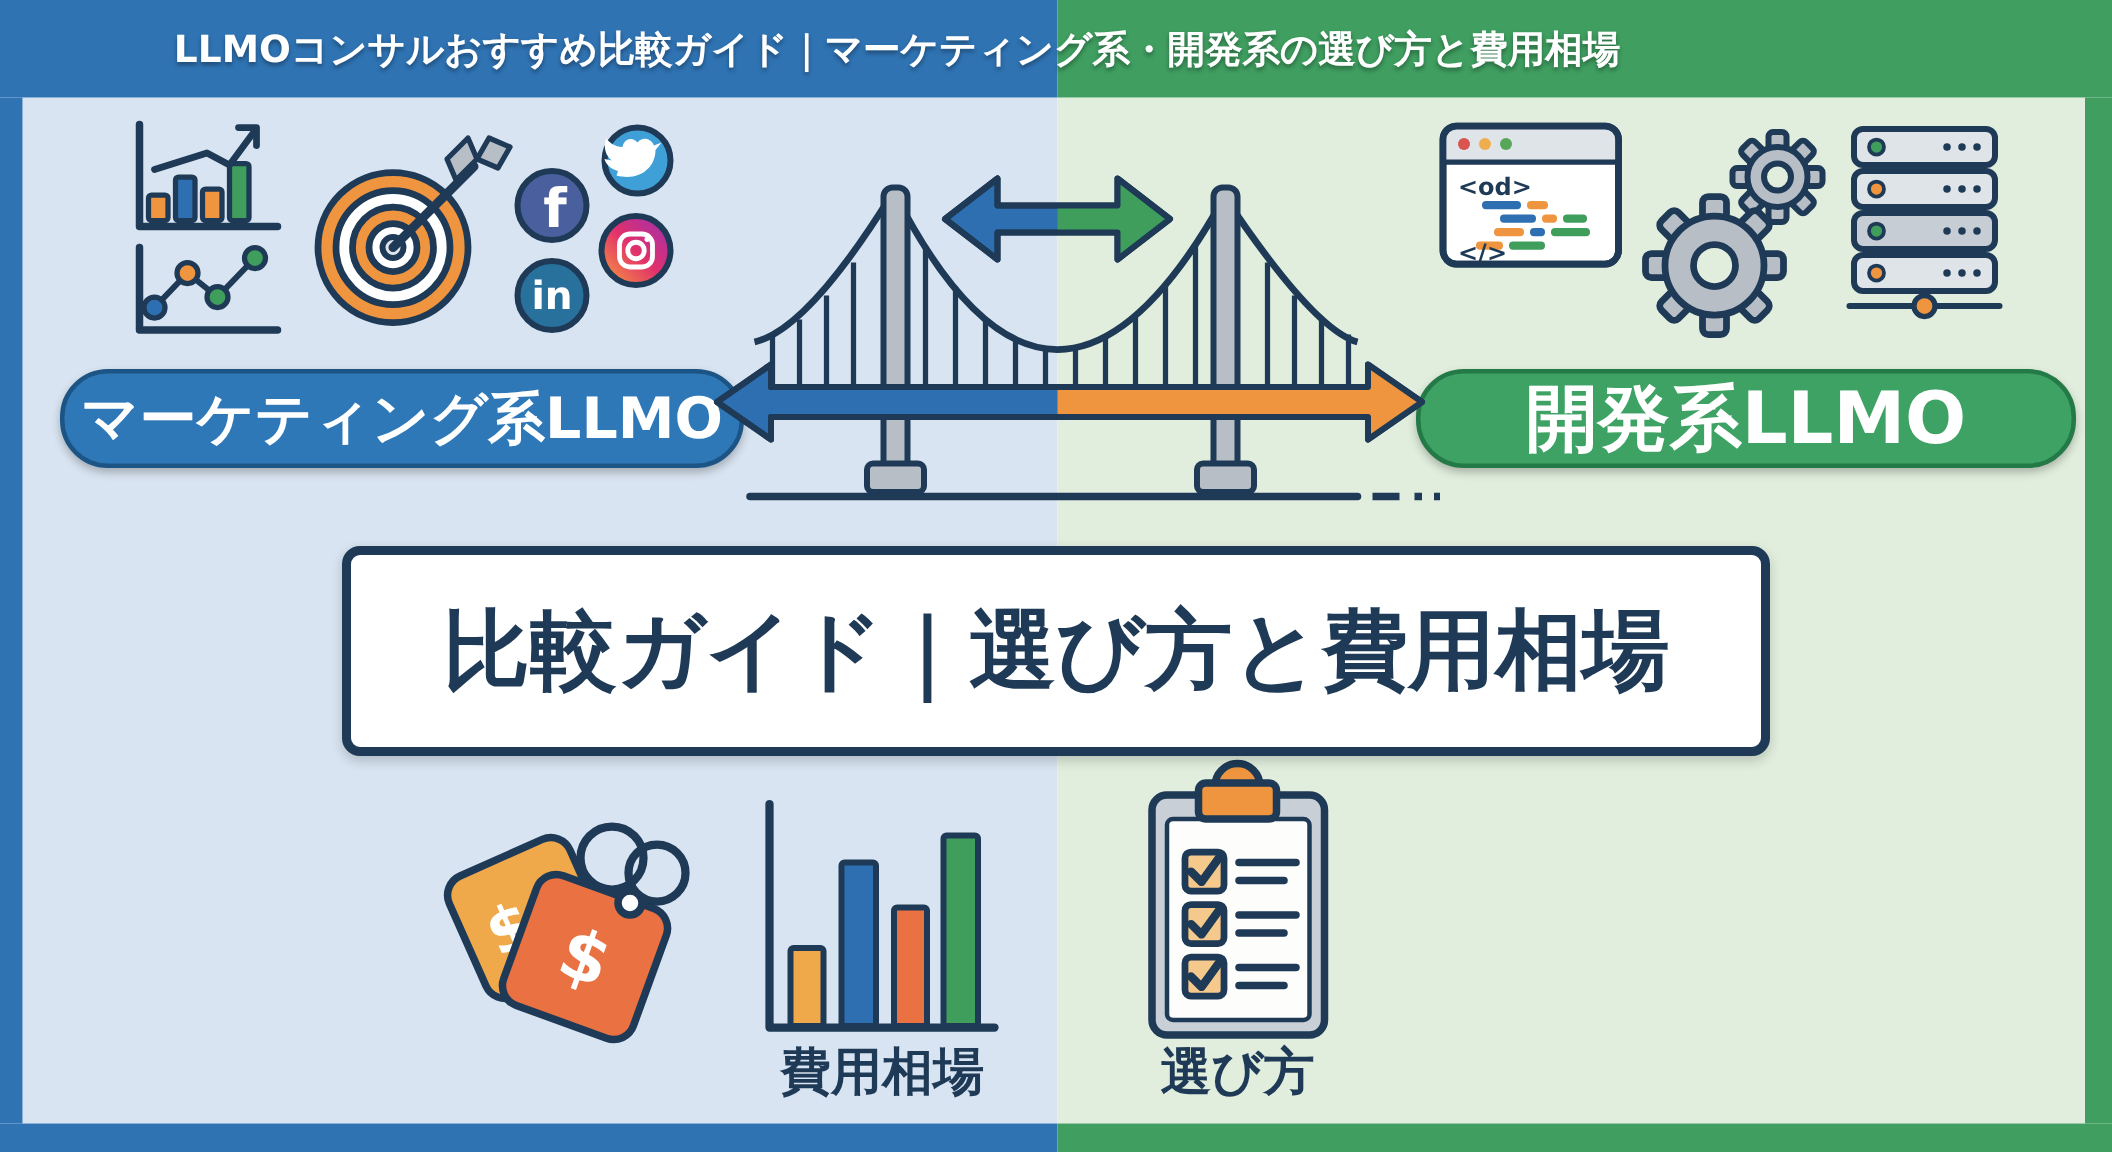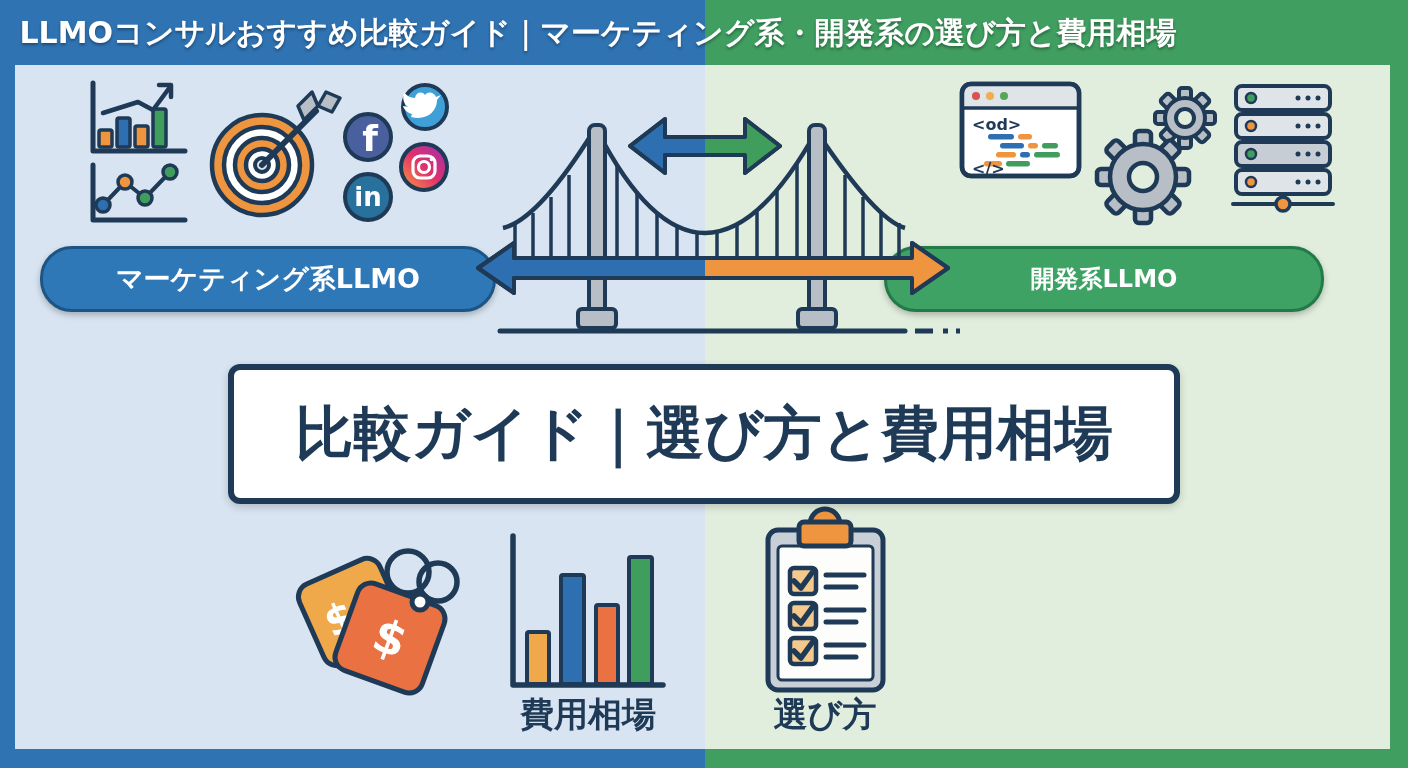--- a/index.html
+++ b/index.html
@@ -10,32 +10,32 @@
   .f-white{fill:#ffffff} .f-gray{fill:var(--gray)} .f-graylight{fill:var(--gray_light)}
   .f-navy{fill:var(--navy)} .f-none{fill:none} .f-panelgreen{fill:var(--panel_green)}
   .f-yellow{fill:var(--yellow_orange)} .f-red{fill:var(--orange_red)}
   .s-navy{stroke:var(--navy)} .s-white{stroke:#ffffff}
   .lcap{stroke-linecap:round;stroke-linejoin:round}
 
   .abs{position:absolute}
   #banner{left:0;top:0;width:1408px;height:65px;z-index:2}
   #banner .half{position:absolute;top:0;height:65px}
   #banner-title{position:absolute;left:0;top:0;width:1196px;height:65px;line-height:65px;
-    text-align:center;color:#fff;font-weight:bold;font-size:30px;white-space:nowrap;
+    text-align:center;color:#fff;font-weight:bold;font-size:25px;white-space:nowrap;
     text-shadow:0 2px 3px rgba(0,0,0,.35);z-index:3}
   .panel{position:absolute;top:65px;height:684px;z-index:1}
   .edge{position:absolute;top:65px;height:684px;z-index:2}
   .bband{position:absolute;top:749px;height:19px;z-index:2}
 
   .pill{position:absolute;top:246px;height:60px;border-radius:32px;z-index:4;
     display:flex;align-items:center;justify-content:center;color:#fff;font-weight:bold;
     box-shadow:0 3px 6px rgba(0,0,0,.25);white-space:nowrap}
-  #pill-marketing{left:40px;width:450px;font-size:27px;background:var(--pill_blue);
+  #pill-marketing{left:40px;width:450px;font-size:38px;background:var(--pill_blue);
     border:3px solid var(--pill_blue_border)}
-  #pill-development{left:884px;width:434px;font-size:24px;background:var(--pill_green);
+  #pill-development{left:944px;width:434px;font-size:48px;background:var(--pill_green);
     border:3px solid var(--pill_green_border)}
 
   #center-box{position:absolute;left:228px;top:364px;width:952px;height:140px;z-index:6;
     background:#fff;border:6px solid var(--navy);border-radius:12px;box-sizing:border-box;
     display:flex;align-items:center;justify-content:center;box-shadow:0 3px 8px rgba(0,0,0,.18)}
   #center-box span{color:var(--navy);font-weight:bold;font-size:58px;white-space:nowrap}
 
   .cap-label{position:absolute;width:180px;text-align:center;z-index:4;
     color:var(--navy);font-weight:bold;font-size:34px}
   svg{position:absolute;z-index:3;overflow:visible}

